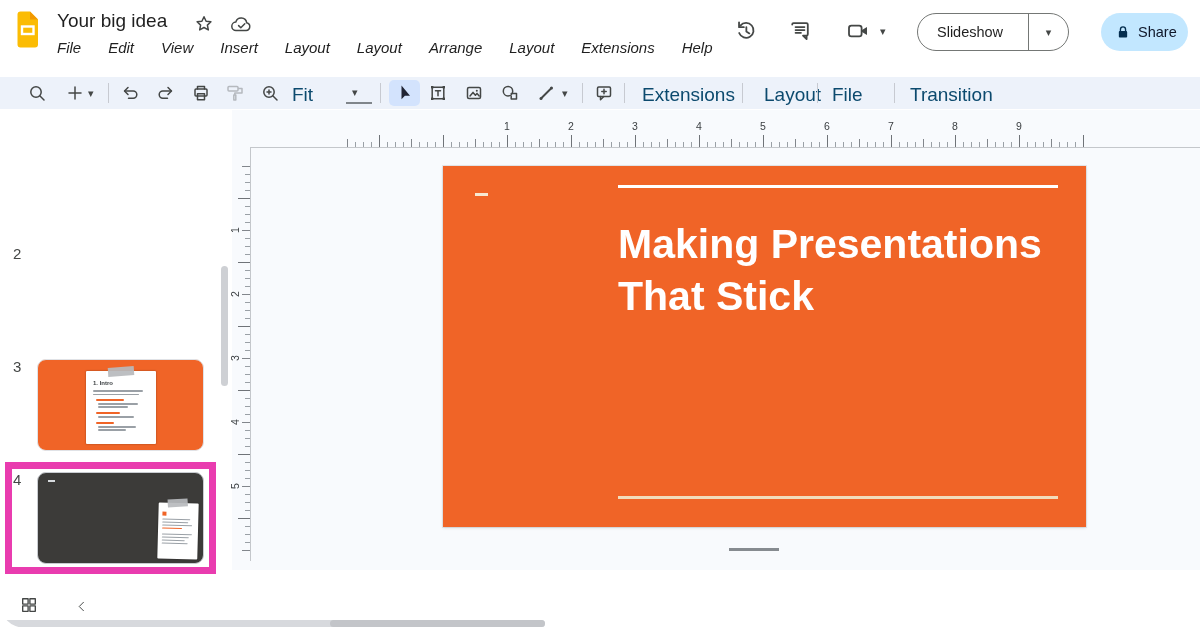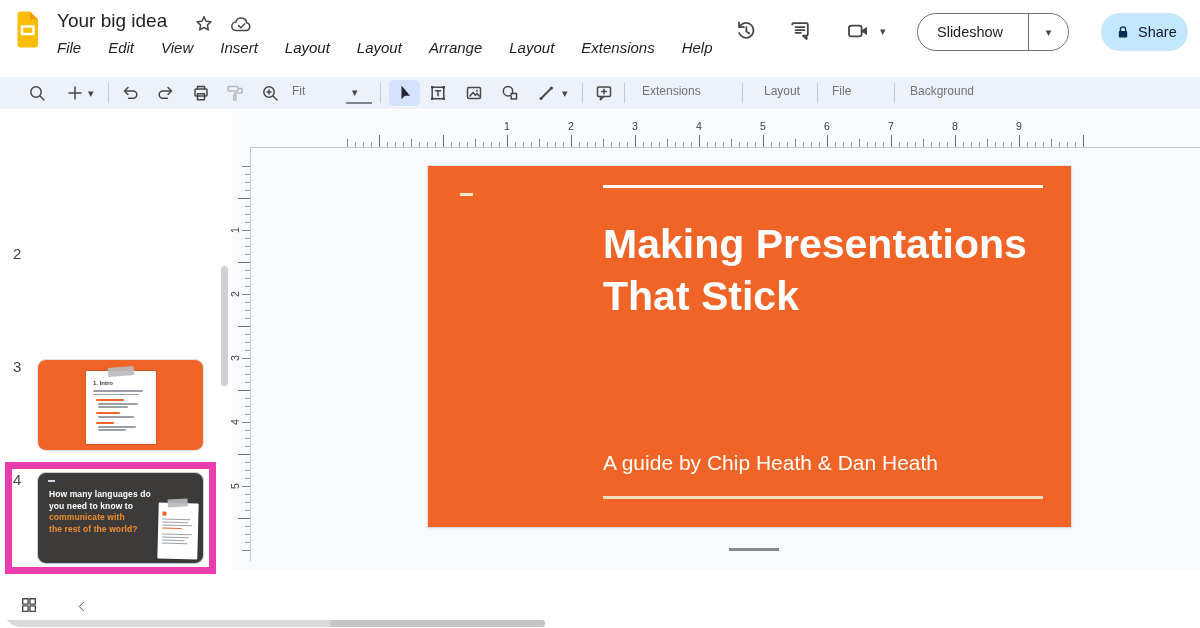--- a/index.html
+++ b/index.html
@@ -20,21 +20,21 @@
   .btn-slideshow .lbl { padding-left:19px; font-size:14.5px; color:#1f1f1f; flex:1; }
   .btn-slideshow .sep { width:1px; height:37px; background:#747775; }
   .btn-slideshow .dd { width:39px; text-align:center; }
   .btn-share { position:absolute; left:1101px; top:13px; width:87px; height:38px; border-radius:19px; background:var(--share-bg); display:flex; align-items:center; gap:7px; padding-left:14px; }
   .btn-share .lbl { font-size:14.5px; font-weight:500; color:#0f172a; }
 
   
   .toolbar { position:absolute; left:0; top:77px; width:1200px; height:32px; background:var(--toolbar-bg); }
   .toolbar .ic { position:absolute; top:6px; width:20px; height:20px; }
   .tb-div { position:absolute; top:6px; width:1px; height:20px; background:#c7cad1; }
-  .tb-label { position:absolute; top:7px; font-size:12px; color:#737373; }
+  .tb-label { position:absolute; top:7px; font-size:19px; color:#0c4a6e; }
   .fit-caret { position:absolute; left:352px; top:10px; }
   .fit-underline { position:absolute; left:346px; top:25px; width:26px; height:1.5px; background:#80868b; }
   .sel-tool { position:absolute; left:389px; top:3px; width:31px; height:26px; border-radius:5px; background:var(--selected-tool-bg); }
   .sel-tool svg { position:absolute; left:6px; top:3px; }
 
   
   .filmstrip { position:absolute; left:0; top:110px; width:232px; height:460px; background:#fff; }
   .snum { position:absolute; left:13px; width:20px; font-size:15px; color:#444746; }
   .thumb { position:absolute; left:37px; width:167px; height:92px; border-radius:9px; border:1px solid #dadce0; background:#fff; overflow:hidden; }
   .thumb.dark { background:var(--dark-slide); border-color:#c9ccd1; }
@@ -71,21 +71,21 @@
     background-image:
       linear-gradient(#6f7378 1px, transparent 1px),
       linear-gradient(#82868c 1px, transparent 1px),
       linear-gradient(#9aa0a6 1px, transparent 1px);
     background-size:12px 64px, 8px 32px, 5px 8px;
     background-position:right 0 top 36px, right 0 top 4px, right 0 top 4px;
     background-repeat:repeat-y; }
   .ruler-h-base { position:absolute; left:250px; top:147px; width:950px; height:1px; background:#c4c7cb; }
   .ruler-v-base { position:absolute; left:250px; top:147px; width:1px; height:414px; background:#c4c7cb; }
 
-  .slide { position:absolute; left:428px; top:166px; width:643px; height:361px; background:var(--orange); box-shadow:0 0 0 1px rgba(0,0,0,.07), 0 1px 3px rgba(0,0,0,.12); }
+  .slide { position:absolute; left:443px; top:166px; width:643px; height:361px; background:var(--orange); box-shadow:0 0 0 1px rgba(0,0,0,.07), 0 1px 3px rgba(0,0,0,.12); }
   .slide .dash { position:absolute; left:32px; top:27px; width:13px; height:2.5px; background:#f7e8d2; }
   .slide .topline { position:absolute; left:175px; top:19px; width:440px; height:3px; background:#ffffff; }
   .slide .botline { position:absolute; left:175px; top:330px; width:440px; height:3px; background:#f2dcbb; }
   .slide .title { position:absolute; left:175px; top:52px; width:452px; font-size:41px; line-height:52px; font-weight:700; color:#fff; }
   .slide .subtitle { position:absolute; left:175px; top:285px; font-size:21px; color:#fffdf8; }
   .drag-handle { position:absolute; left:729px; top:548px; width:50px; height:2.5px; background:#868b90; }
 
   
   .notes { position:absolute; left:250px; top:570px; width:950px; height:58px; background:#eaf0f9; border-radius:12px 0 0 0; }
   .notes .ph { position:absolute; left:18px; top:19px; font-size:14.5px; color:#333; }
@@ -251,21 +251,21 @@
           <path d="M6.5 13.5v3.3l3.3-3.3"></path>
           <path d="M10 6.3v4.4M7.8 8.5h4.4"></path>
         </svg></span>
     <span class="tb-div" style="left:624px"></span>
     <span class="tb-label" style="left:642px">Extensions</span>
     <span class="tb-div" style="left:742px"></span>
     <span class="tb-label" style="left:764px">Layout</span>
     <span class="tb-div" style="left:817px"></span>
     <span class="tb-label" style="left:832px">File</span>
     <span class="tb-div" style="left:894px"></span>
-    <span class="tb-label" style="left:910px">Background</span>
+    <span class="tb-label" style="left:910px">Transition</span>
   </div>
 
   <aside class="filmstrip">
     <span class="snum" style="top:135px">2</span>
 
     <span class="snum" style="top:248px">3</span>
     <div class="thumb orange" style="top:249px">
       <div class="note" style="left:48px; top:11px; width:70px; height:73px;">
         <div class="tape" style="left:22px; top:-4px; width:26px; height:9px; transform:rotate(-4deg)"></div>
         <span style="position:absolute; left:7px; top:9px; font-size:6px; font-weight:700; color:#3c4043">1. Intro</span>
@@ -279,26 +279,20 @@
         <div class="ln" style="left:10px; top:51px; width:18px; height:1.5px; background:var(--orange)"></div>
         <div class="ln" style="left:12px; top:55px; width:38px; height:1.5px"></div>
         <div class="ln" style="left:12px; top:58px; width:28px; height:1.5px"></div>
       </div>
     </div>
 
     <div class="sel-box"></div>
     <span class="snum" style="top:361px">4</span>
     <div class="thumb dark" style="top:362px">
       <div class="tdash"></div>
-      <div class="t4-text">
-        <span class="w">How many languages do</span>
-        <span class="w">you need to know to</span>
-        <span class="o">communicate with</span>
-        <span class="o">the rest of the world?</span>
-      </div>
       <div class="note" style="left:120px; top:30px; width:40px; height:56px; transform:rotate(1.5deg)">
         <div class="tape" style="left:9px; top:-4px; width:20px; height:8px; transform:rotate(-5deg)"></div>
         <div style="position:absolute; left:4px; top:9px; width:4px; height:4px; background:var(--orange)"></div>
         <div class="ln" style="left:4px; top:16px; width:28px; height:1.2px"></div>
         <div class="ln" style="left:4px; top:19px; width:26px; height:1.2px"></div>
         <div class="ln" style="left:4px; top:22px; width:30px; height:1.2px"></div>
         <div class="ln" style="left:4px; top:25px; width:20px; height:1.2px; background:var(--orange)"></div>
         <div class="ln" style="left:4px; top:31px; width:30px; height:1.2px"></div>
         <div class="ln" style="left:4px; top:34px; width:27px; height:1.2px"></div>
         <div class="ln" style="left:4px; top:37px; width:23px; height:1.2px"></div>
@@ -344,21 +338,20 @@
     <span style="top:286px">2</span>
     <span style="top:350px">3</span>
     <span style="top:414px">4</span>
     <span style="top:478px">5</span>
   </div>
 
   <div class="slide">
     <div class="dash"></div>
     <div class="topline"></div>
     <div class="title">Making Presentations That Stick</div>
-    <div class="subtitle">A guide by Chip Heath &amp; Dan Heath</div>
     <div class="botline"></div>
   </div>
   <div class="drag-handle"></div>
 
   <div class="fs-bottom"></div>
   <span class="grid-ic">
     <svg class="stroke" width="18" height="18" viewBox="0 0 20 20">
         <rect x="3" y="3" width="6" height="6"></rect>
         <rect x="11" y="3" width="6" height="6"></rect>
         <rect x="3" y="11" width="6" height="6"></rect>

